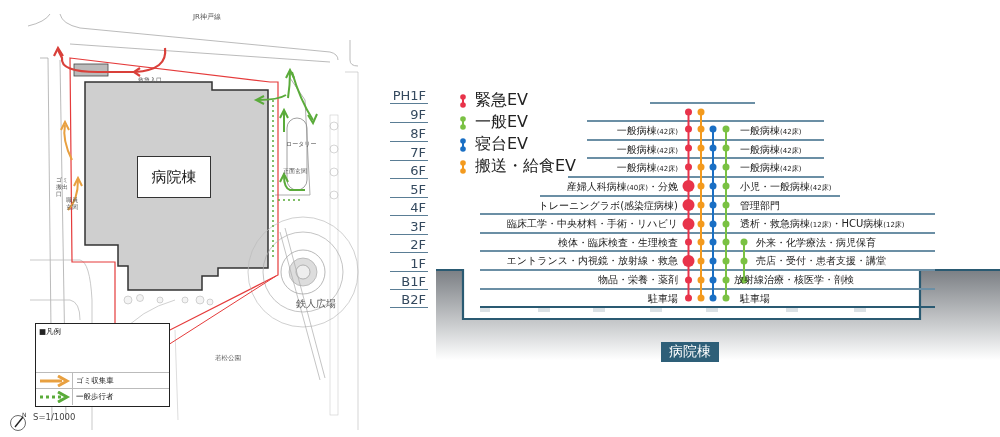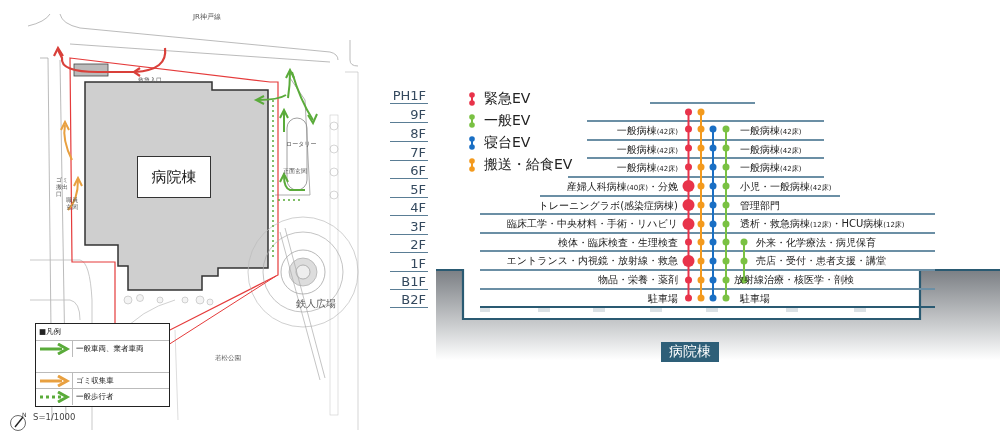--- a/index.html
+++ b/index.html
@@ -15,21 +15,21 @@
   .legend .row .lbl { position:absolute; left:40px; top:3px; white-space:nowrap; }
   .legend .row .sep { position:absolute; left:36px; top:0; bottom:0; width:1px; background:#bbb; }
   .legend .row svg { position:absolute; left:2px; top:2px; }
   .scale { position:absolute; left:33px; top:412px; font-size:8.5px; color:#444; }
   .north { position:absolute; left:8px; top:410px; }
   .note { position:absolute; left:176px; top:368px; font-size:6.5px; color:#444; line-height:9px; white-space:nowrap; }
   
   #section { position:absolute; left:380px; top:0; width:620px; height:388px; }
   .floor-label { position:absolute; left:6px; width:40px; text-align:right; font-size:13px; color:#34495e; line-height:13px; }
   .floor-label::after { content:""; position:absolute; right:-2px; bottom:-2px; width:38px; height:1px; background:#5a7d95; }
-  .legend-ev { position:absolute; left:88px; font-size:14px; white-space:nowrap; color:#222; display:flex; align-items:center; }
+  .legend-ev { position:absolute; left:79px; font-size:16px; white-space:nowrap; color:#222; display:flex; align-items:center; }
   .legend-ev .ico { display:inline-block; width:8px; height:14px; margin-right:8px; position:relative; }
   .floor-line { position:absolute; height:1.5px; background:#6b8fa5; }
   .use-left { position:absolute; text-align:right; font-size:10px; white-space:nowrap; color:#222; }
   .use-right { position:absolute; text-align:left; font-size:10px; white-space:nowrap; color:#222; }
   .small { font-size:7px; }
   .bottom-badge { position:absolute; left:281px; top:342px; width:58px; height:20px; background:#2e5f78; color:#fff; font-size:14px; display:flex; align-items:center; justify-content:center; }
 </style>
 </head>
 <body>
 
@@ -115,28 +115,20 @@
   <div class="road-label" style="left:296px;top:297px;font-size:10px">鉄人広場</div>
   <div class="road-label" style="left:215px;top:354px;font-size:6.5px">若松公園</div>
 
   <div class="bldg-label-box">
       <span>病院棟</span>
     </div>
 
 
   <div class="legend">
     <div class="title">■凡例</div>
-    <div class="row" style="top:16px">
-      <svg width="34" height="12">
-          <path d="M2 6 L24 6" stroke="#5aab3a" stroke-width="3"></path>
-          <path d="M20 1 L29 6 L20 11" fill="none" stroke="#5aab3a" stroke-width="3"></path>
-        </svg>
-      <div class="sep"></div>
-      <span class="lbl">一般車両、業者車両</span>
-    </div>
     <div class="row" style="top:48px">
       <svg width="34" height="12">
           <path d="M2 6 L24 6" stroke="#e8a040" stroke-width="3"></path>
           <path d="M20 1 L29 6 L20 11" fill="none" stroke="#e8a040" stroke-width="3"></path>
         </svg>
       <div class="sep"></div>
       <span class="lbl">ゴミ収集車</span>
     </div>
     <div class="row" style="top:64px">
       <svg width="34" height="12">

